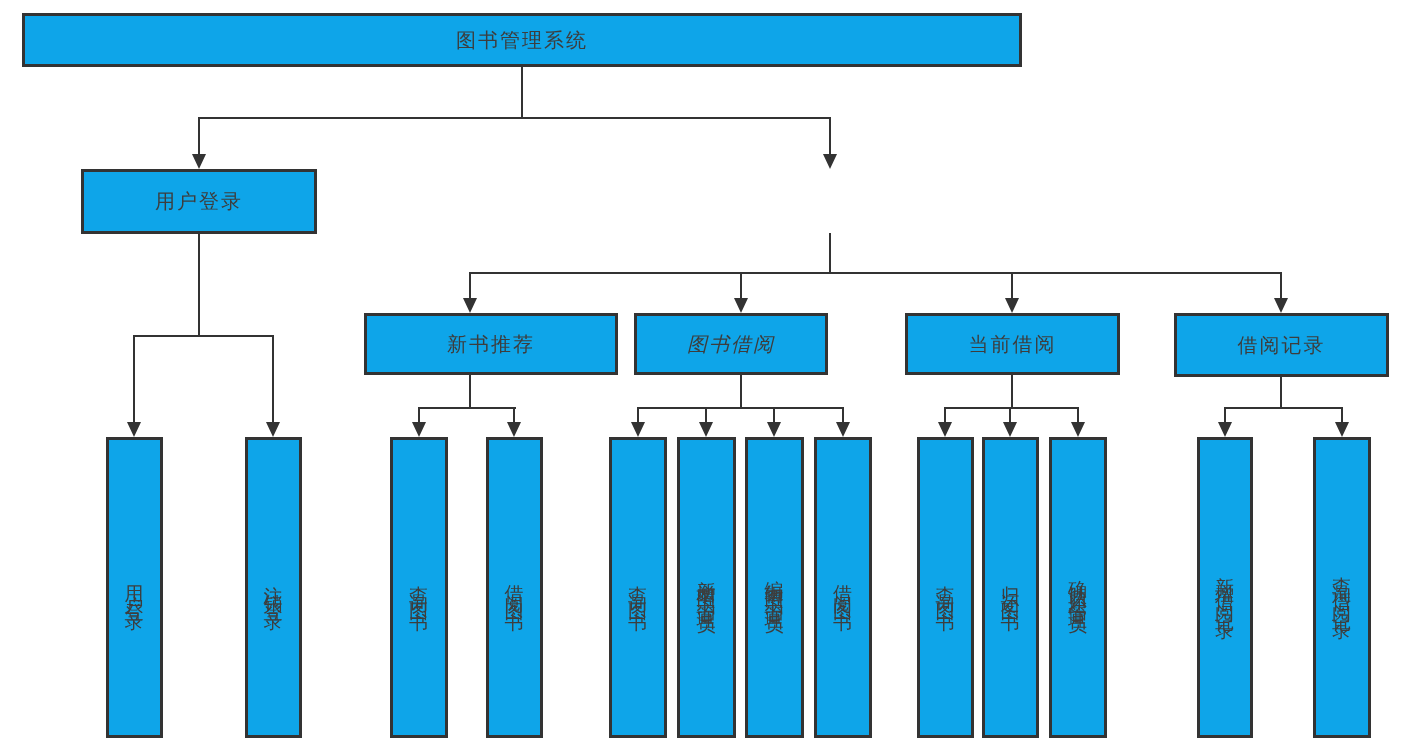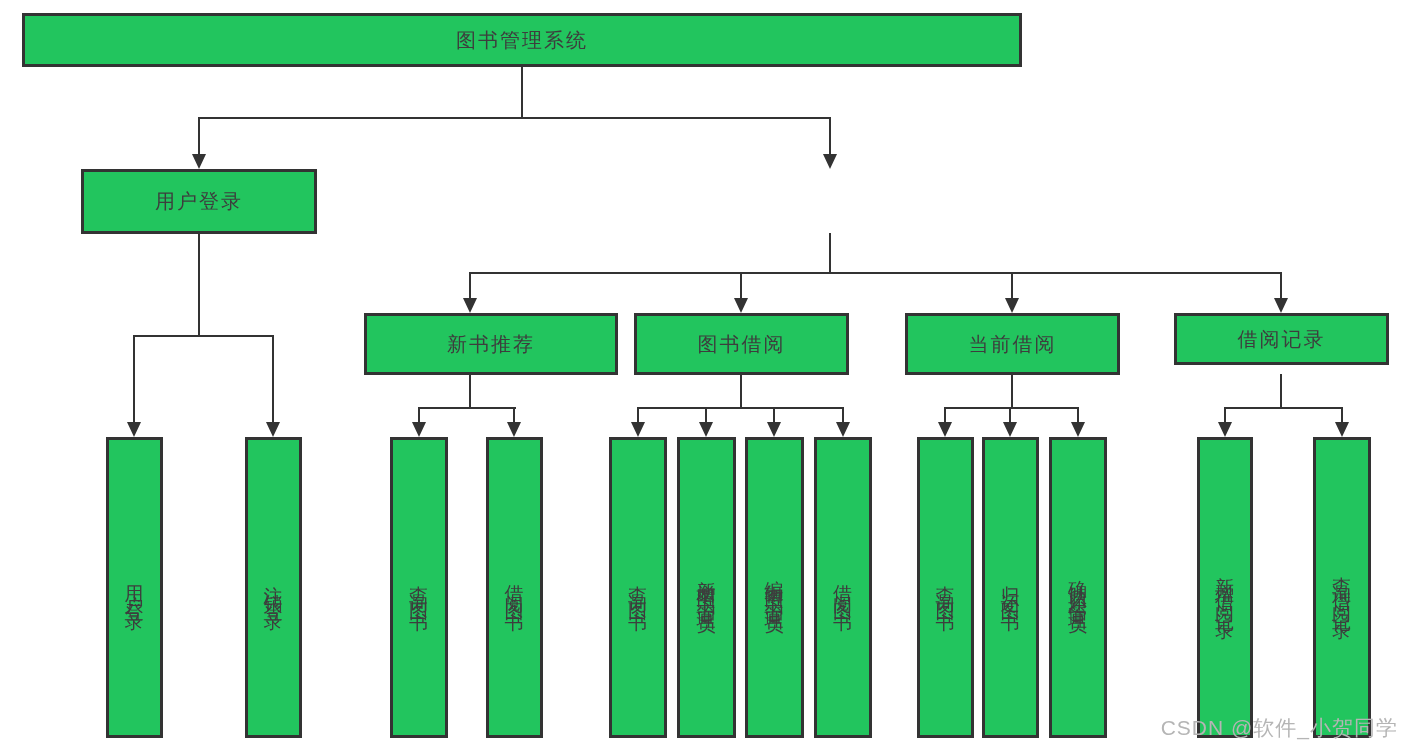--- a/index.html
+++ b/index.html
@@ -8,21 +8,21 @@
     width:1405px;height:747px;
     background:#ffffff;
     font-family:"Liberation Sans","DejaVu Sans",sans-serif;
     color:#3d3d3d;
     overflow:hidden;
     --line:#333333;
   }
   .box{
     position:absolute;
     border:3px solid var(--line);
-    background:#22c55e;
+    background:#0ea5e9;
     display:flex;
     align-items:center;
     justify-content:center;
     box-sizing:border-box;
     font-size:20px;
     letter-spacing:2px;
     white-space:nowrap;
   }
   .box.v{
     writing-mode:vertical-rl;
@@ -71,23 +71,23 @@
   <div class="ar" style="left:265px;top:336px;height:101px;"></div>
 
   <div class="vl" style="left:829px;top:233px;height:40px;"></div>
   <div class="hl" style="left:469px;top:272px;width:813px;"></div>
   <div class="ar" style="left:462px;top:273px;height:40px;"></div>
   <div class="ar" style="left:733px;top:273px;height:40px;"></div>
   <div class="ar" style="left:1004px;top:273px;height:40px;"></div>
   <div class="ar" style="left:1273px;top:273px;height:40px;"></div>
 
   <div class="box" style="left:364px;top:313px;width:254px;height:62px;">新书推荐</div>
-  <div class="box" style="left:634px;top:313px;width:215px;height:62px;">图书借阅</div>
+  <div class="box" style="left:634px;top:313px;width:194px;height:62px;font-style:italic;">图书借阅</div>
   <div class="box" style="left:905px;top:313px;width:215px;height:62px;">当前借阅</div>
-  <div class="box" style="left:1174px;top:313px;width:215px;height:52px;">借阅记录</div>
+  <div class="box" style="left:1174px;top:313px;width:215px;height:64px;">借阅记录</div>
 
   <div class="vl" style="left:469px;top:374px;height:34px;"></div>
   <div class="hl" style="left:418px;top:407px;width:98px;"></div>
   <div class="ar" style="left:411px;top:408px;height:29px;"></div>
   <div class="ar" style="left:506px;top:408px;height:29px;"></div>
 
   <div class="vl" style="left:740px;top:374px;height:34px;"></div>
   <div class="hl" style="left:637px;top:407px;width:207px;"></div>
   <div class="ar" style="left:630px;top:408px;height:29px;"></div>
   <div class="ar" style="left:698px;top:408px;height:29px;"></div>
@@ -116,15 +116,14 @@
   <div class="box v" style="left:745px;top:437px;width:59px;height:301px;letter-spacing:5px;">编辑图书（管理员）</div>
   <div class="box v" style="left:814px;top:437px;width:58px;height:301px;">借阅图书</div>
 
   <div class="box v" style="left:917px;top:437px;width:57px;height:301px;">查询图书</div>
   <div class="box v" style="left:982px;top:437px;width:57px;height:301px;">归还图书</div>
   <div class="box v" style="left:1049px;top:437px;width:58px;height:301px;letter-spacing:5px;">确认归还（管理员）</div>
 
   <div class="box v" style="left:1197px;top:437px;width:56px;height:301px;">新增借阅记录</div>
   <div class="box v" style="left:1313px;top:437px;width:58px;height:301px;">查询借阅记录</div>
 
-  <div class="watermark">CSDN @软件_小贺同学</div>
 
 </div>
 
 </body></html>

